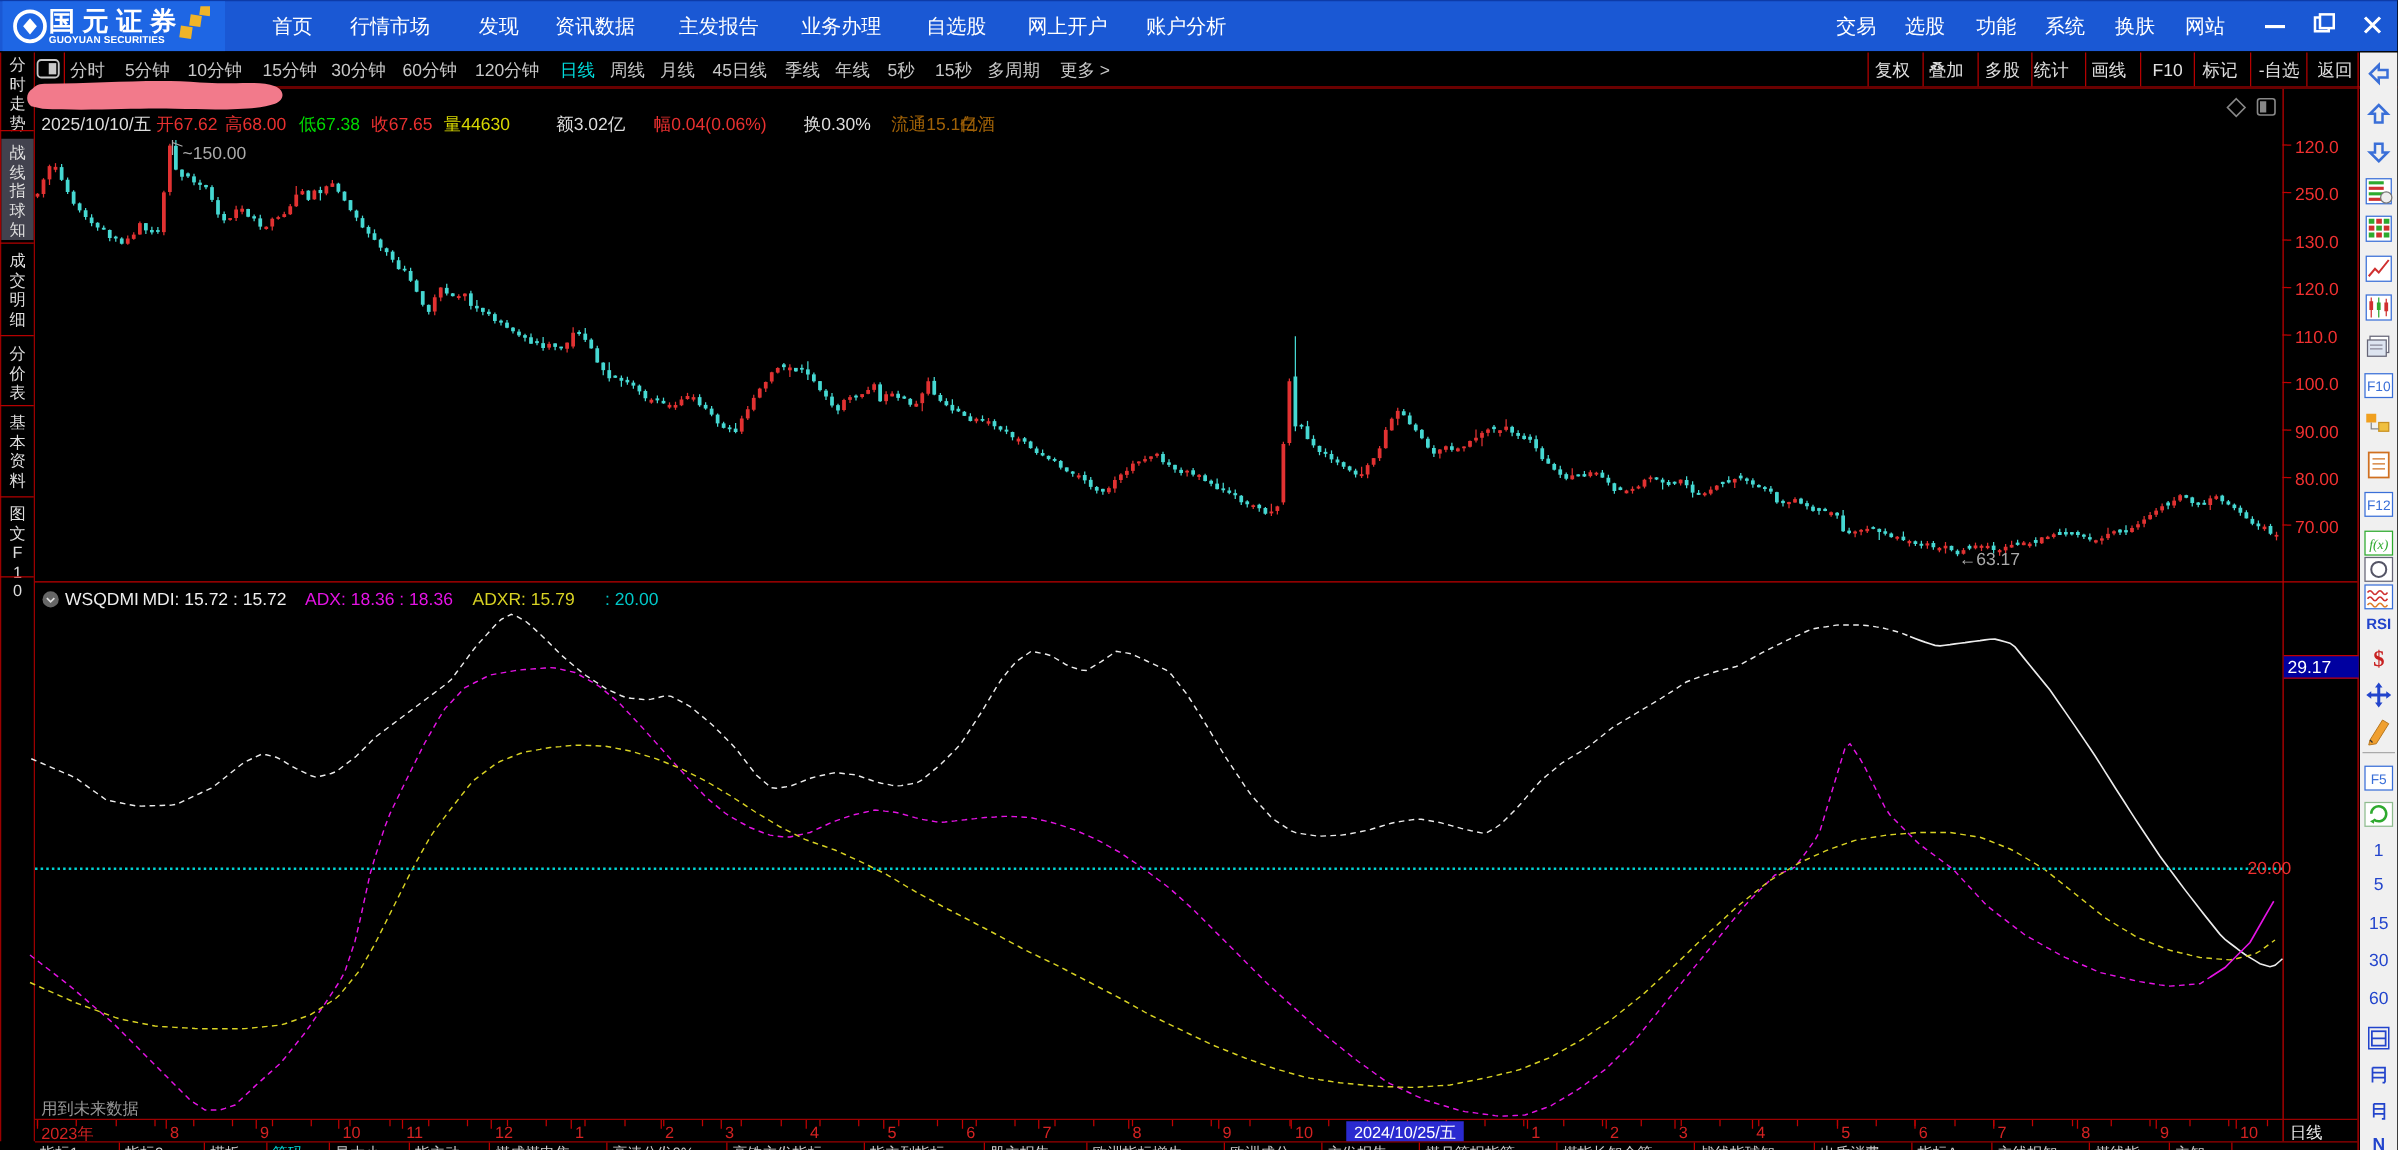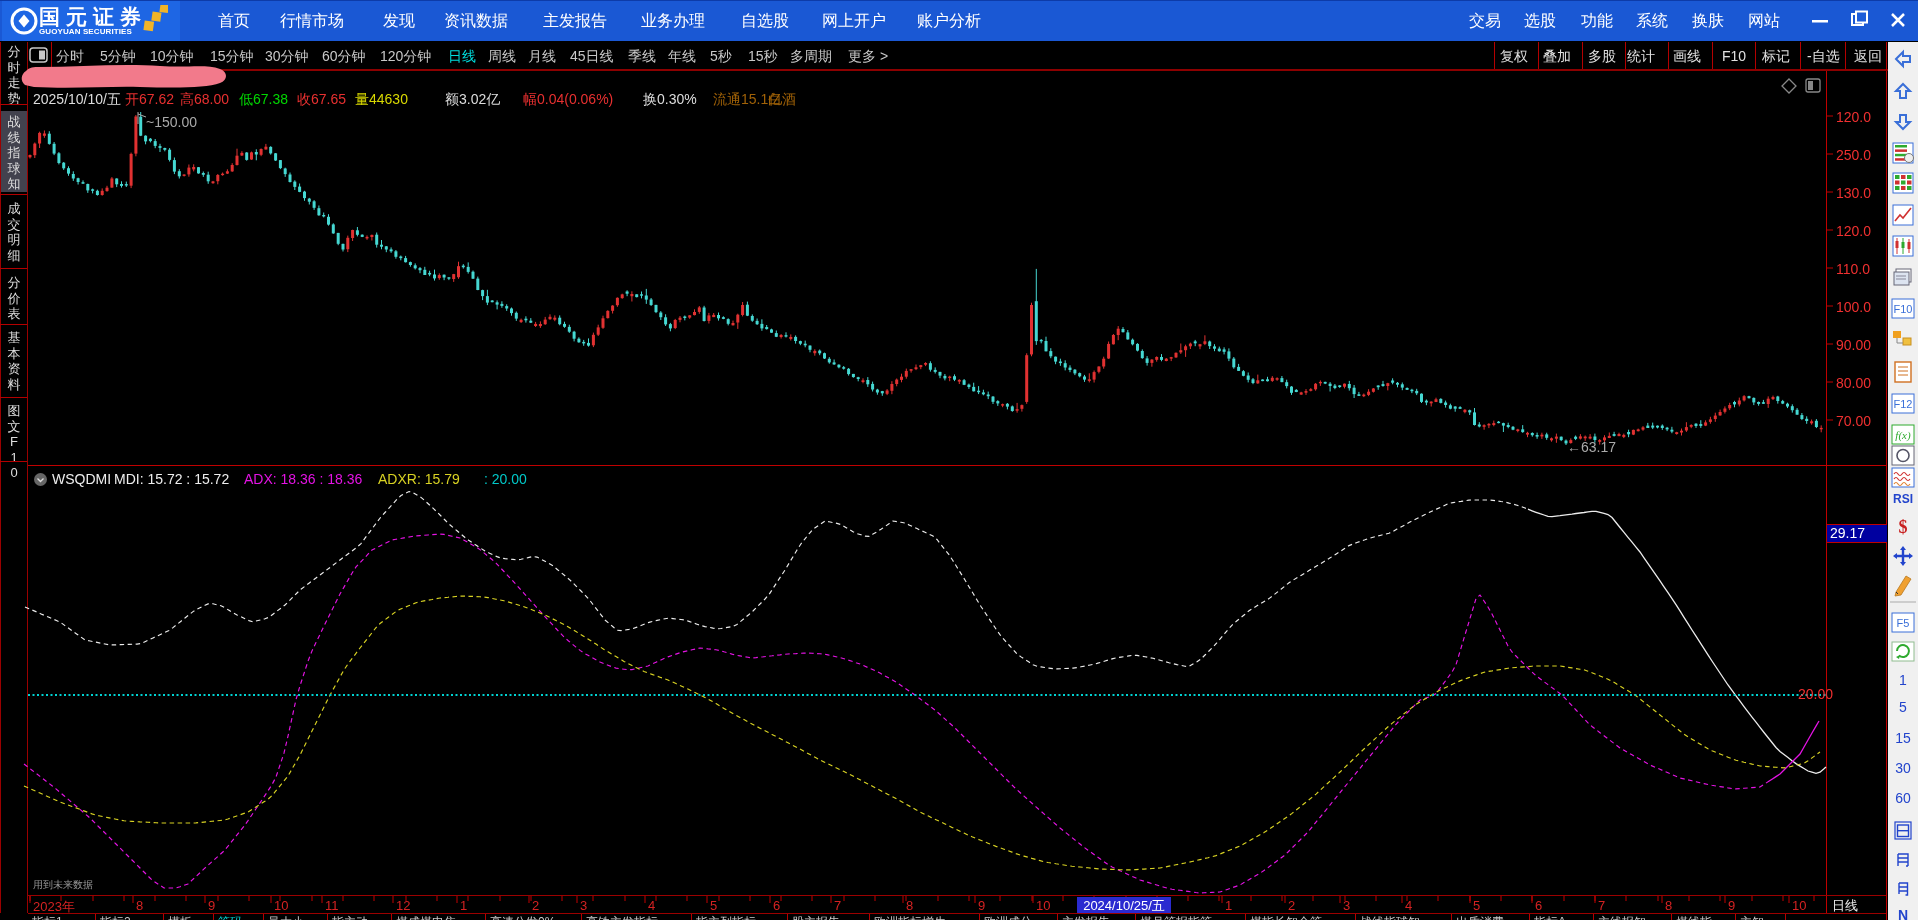--- a/index.html
+++ b/index.html
@@ -910,21 +910,21 @@
 <svg class="abs" style="left:33px;top:1px" width="15" height="15" viewBox="0 0 15 15">
       <circle cx="7.5" cy="7.5" r="6.5" fill="#666"></circle>
       <path d="M4.5 6.5 L7.5 9.5 L10.5 6.5" fill="none" stroke="#ddd" stroke-width="1.4"></path>
     </svg>
 <span class="abs" style="left:52px;color:#eee">WSQDMI</span>
 <span class="abs" style="left:114px;color:#eee">MDI: 15.72 : 15.72</span>
 <span class="abs" style="left:244px;color:#e413e4">ADX: 18.36 : 18.36</span>
 <span class="abs" style="left:378px;color:#d8d223">ADXR: 15.79</span>
 <span class="abs" style="left:484px;color:#00c8c8">: 20.00</span>
 </div>
-<div class="abs" style="left:33px;top:878px;font-size:10px;color:#999">用到未来数据</div>
+<div class="abs" style="left:33px;top:878px;font-size:13px;color:#999">用到未来数据</div>
 
 <div class="pricelab" style="top:109px">120.0</div>
 <div class="pricelab" style="top:147px">250.0</div>
 <div class="pricelab" style="top:185px">130.0</div>
 <div class="pricelab" style="top:223px">120.0</div>
 <div class="pricelab" style="top:261px">110.0</div>
 <div class="pricelab" style="top:299px">100.0</div>
 <div class="pricelab" style="top:337px">90.00</div>
 <div class="pricelab" style="top:375px">80.00</div>
 <div class="pricelab" style="top:413px">70.00</div>

